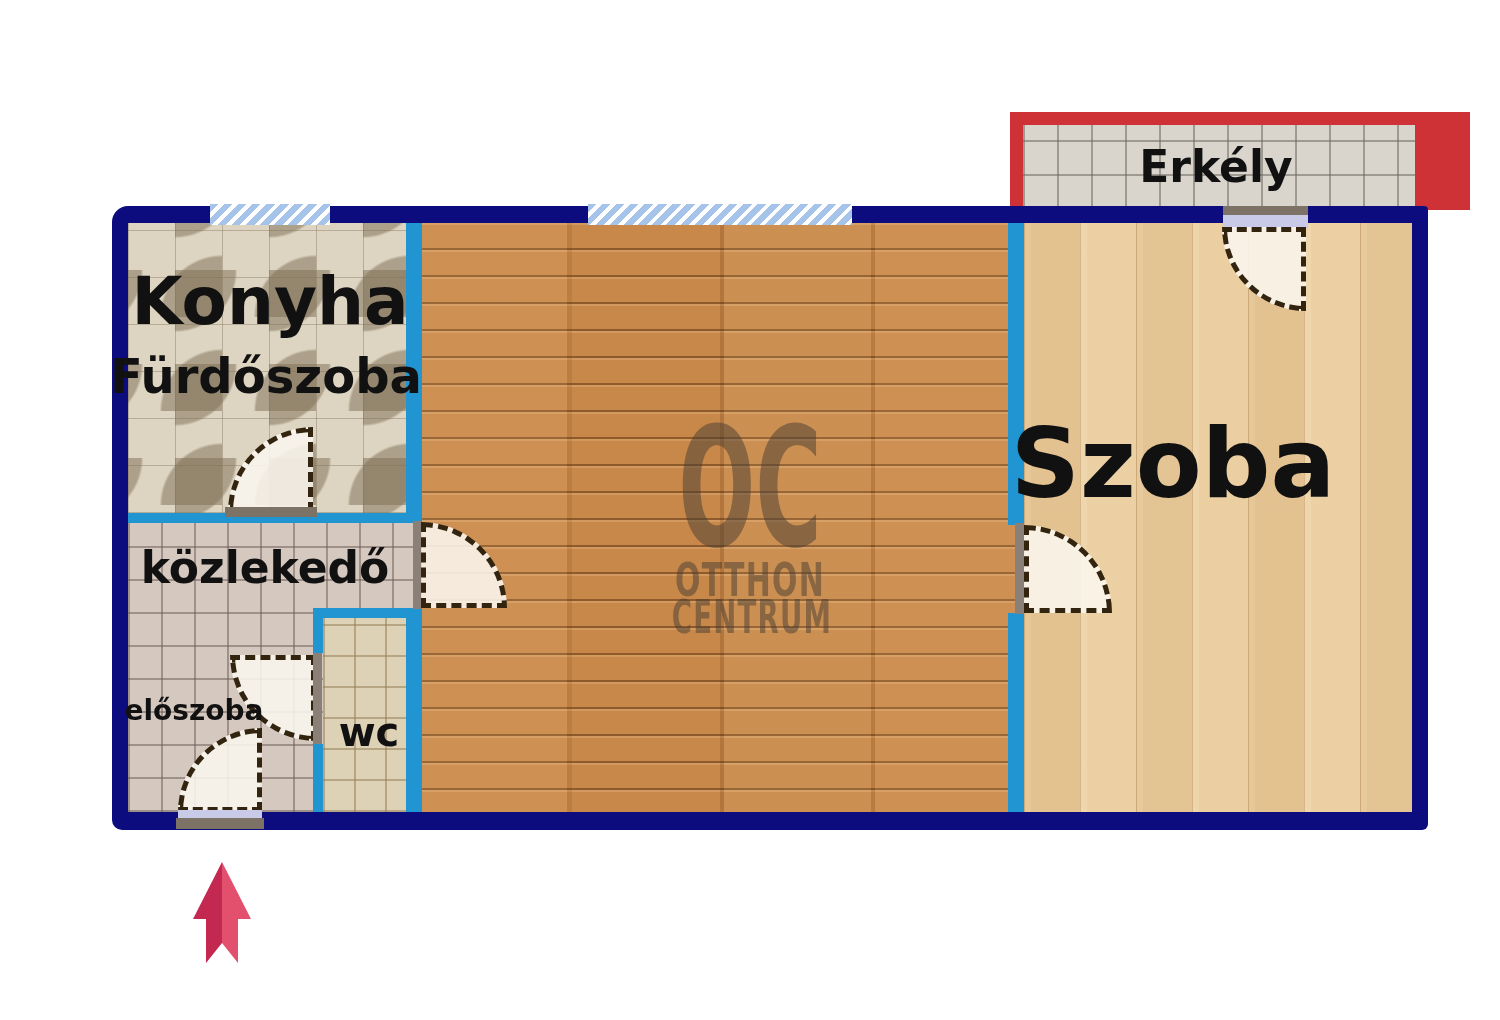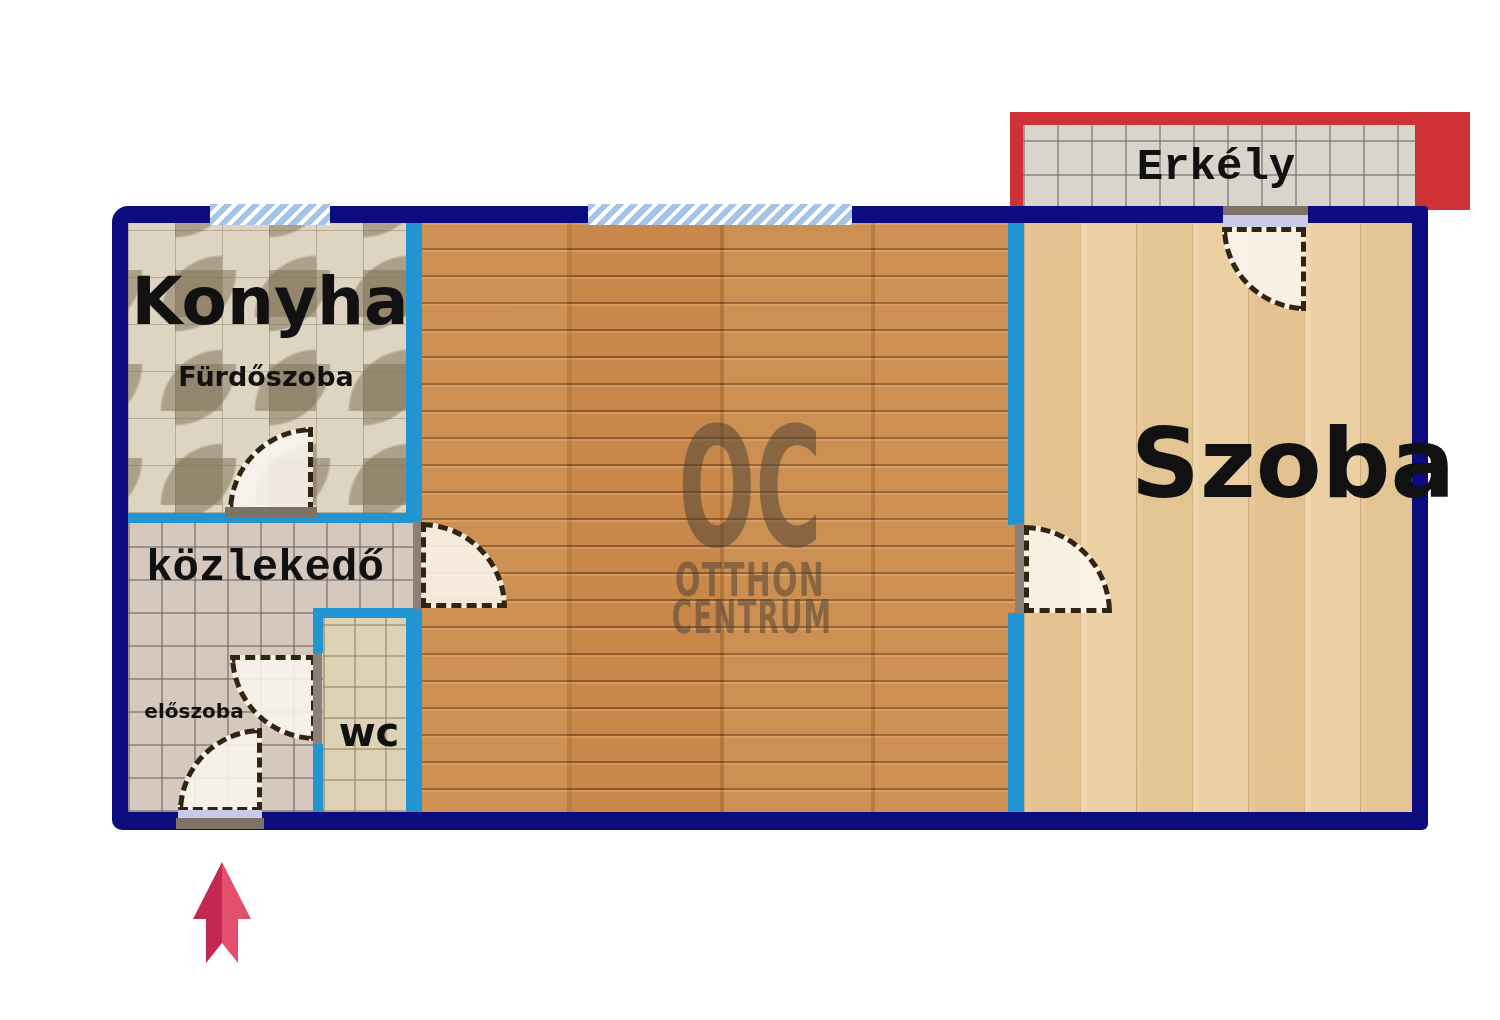--- a/index.html
+++ b/index.html
@@ -57,21 +57,21 @@
          rgba(85,45,12,.50) 25px 27px);}
   .floor-szoba{left:1024px;top:223px;width:388px;height:589px;
     background-color:#e9cb9c;
     background-image:
       repeating-linear-gradient(90deg, rgba(200,152,92,.18) 0 56px, rgba(255,242,214,.14) 56px 112px,
           rgba(190,145,88,.12) 112px 168px, rgba(255,238,205,.10) 168px 224px),
       repeating-linear-gradient(90deg, rgba(150,105,55,.30) 0 1px, rgba(255,248,226,.14) 1px 7px,
           rgba(0,0,0,0) 7px 56px);}
 
   
-  .erkely-frame{left:1010px;top:112px;width:460px;height:98px;background:var(--balcony_frame,#cf3236);font-family:Liberation Mono, monospace;}
+  .erkely-frame{left:1010px;top:112px;width:460px;height:98px;background:var(--balcony_frame,#cf3236);}
   .erkely-floor{position:absolute;left:13px;top:13px;width:392px;height:85px;
     background-color:#d9d5cc;
     background-image:
       repeating-linear-gradient(0deg,  rgba(110,106,98,.55) 0 2px, transparent 2px 34px),
       repeating-linear-gradient(90deg, rgba(110,106,98,.55) 0 2px, transparent 2px 34px);}
 
   
   .window{background:repeating-linear-gradient(135deg, var(--window_fill,#a6c4ea) 0 6px, #ffffff 6px 10px);}
   .win-kitchen{left:210px;top:204px;width:120px;height:21px;}
   .win-living{left:588px;top:204px;width:264px;height:21px;}
@@ -80,26 +80,26 @@
   .disc-tr{border-radius:0 100% 0 0;}
   .disc-bl{border-radius:0 0 0 100%;}
   .jamb{background:var(--jamb_gray,#8a8078);}
   .bar{background:var(--threshold_gray,#7c7265);}
   .leaf{background:var(--door_leaf_lavender,#c9c9e8);}
 
   
   .room-label{transform:translate(-50%,-50%);color:var(--label_color,#111);font-weight:700;
               white-space:nowrap;line-height:1;}
   .lbl-konyha{font-size:66px;}
-  .lbl-furdoszoba{font-size:27px;}
+  .lbl-furdoszoba{font-size:48px;}
   .lbl-nappali{font-size:134px;}
   .lbl-szoba{font-size:96px;}
   .lbl-erkely{font-size:44px;}
-  .lbl-kozlekedo{font-size:44px;font-family:Liberation Mono, monospace;}
-  .lbl-eloszoba{font-size:20px;}
+  .lbl-kozlekedo{font-size:44px;}
+  .lbl-eloszoba{font-size:28px;}
   .lbl-wc{font-size:40px;margin-top:16px;}
 
   
   .wm{color:var(--watermark_color,rgba(70,60,50,.5));font-weight:700;white-space:nowrap;line-height:1;}
   .wm-logo{font-size:165px;transform:translate(-50%,-50%) scaleX(0.55);}
   .wm-line{font-size:46px;letter-spacing:2px;}
   .wm-l1{transform:translate(-50%,-50%) scaleX(0.65);}
   .wm-l2{transform:translate(-50%,-50%) scaleX(0.60);}
 </style>
 </head>
@@ -151,21 +151,21 @@
 
   <div class="abs disc disc-bl" style="left:230px;top:655px;width:86px;height:86px;"></div>
   <div class="abs jamb" style="left:313px;top:653px;width:9px;height:91px;"></div>
 
   <div class="abs disc disc-tl" style="left:178px;top:728px;width:84px;height:84px;"></div>
   <div class="abs leaf" style="left:178px;top:810px;width:84px;height:8px;"></div>
   <div class="abs bar" style="left:176px;top:818px;width:88px;height:11px;"></div>
 
   <div class="abs room-label lbl-konyha" style="left:270px;top:302px;">Konyha</div>
   <div class="abs room-label lbl-furdoszoba" style="left:266px;top:376px;">Fürdőszoba</div>
-  <div class="abs room-label lbl-szoba" style="left:1293px;top:464px;">Szoba</div>
+  <div class="abs room-label lbl-szoba" style="left:1173px;top:464px;">Szoba</div>
   <div class="abs room-label lbl-kozlekedo" style="left:265px;top:568px;">közlekedő</div>
   <div class="abs room-label lbl-eloszoba" style="left:194px;top:711px;">előszoba</div>
   <div class="abs room-label lbl-wc" style="left:369px;top:716px;">wc</div>
 
   <svg class="abs" style="left:185px;top:855px;" width="74" height="115" viewBox="0 0 74 115">
     <polygon points="37,7 8,64 21,64 21,108 37,88" style="fill:var(--arrow_dark,#c22850)"></polygon>
     <polygon points="37,7 66,64 53,64 53,108 37,88" style="fill:var(--arrow_light,#e2506e)"></polygon>
   </svg>
 
 </div>

